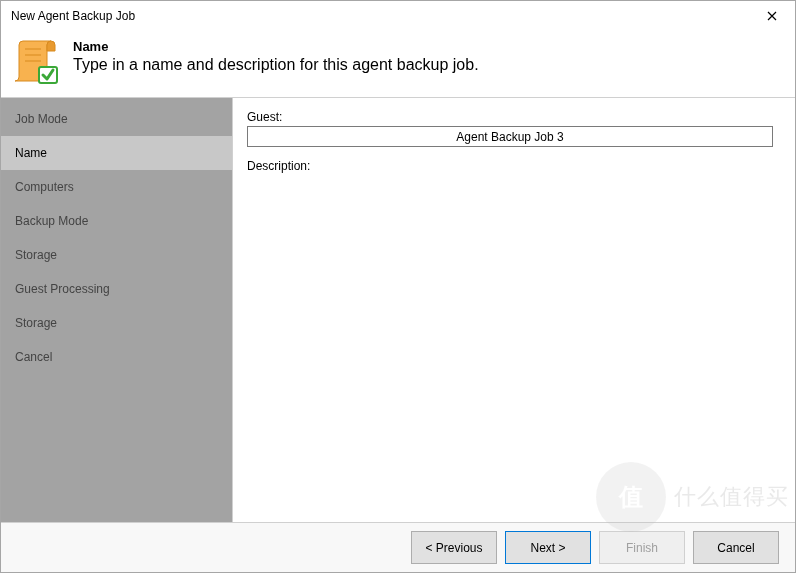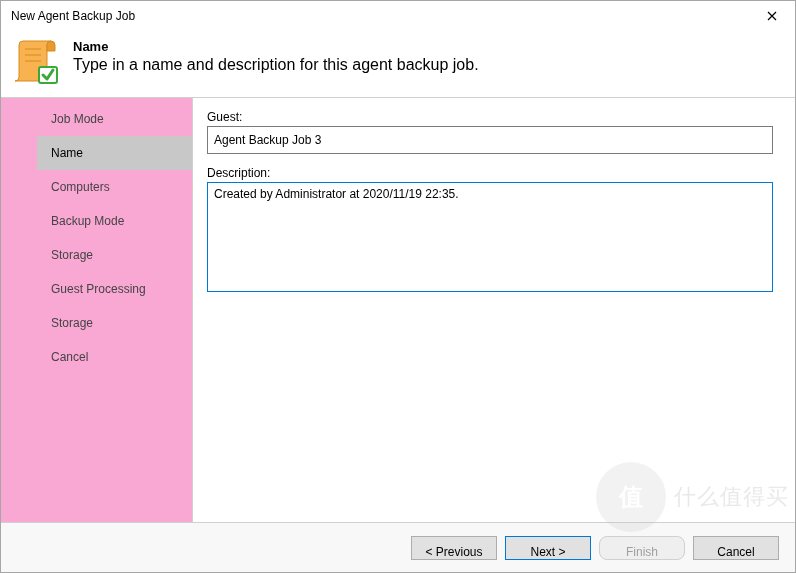--- a/index.html
+++ b/index.html
@@ -21,52 +21,51 @@
       display: flex; align-items: flex-start; padding: 6px 12px 12px 12px; gap: 12px;
     }
     .header-icon { width: 48px; height: 48px; flex-shrink: 0; }
     .header-text { padding-top: 2px; }
     .header-title { font-weight: bold; font-size: 13px; color: #000; }
     .header-desc { font-size: 16px; color: #000; margin-top: 2px; }
     .body {
       display: flex; flex: 1; border-top: 1px solid #d0d0d0; min-height: 0;
     }
     .sidebar {
-      width: 192px; background: #f9a8d4; border-right: 1px solid #d0d0d0;
+      width: 232px; background: #a3a3a3; border-right: 1px solid #d0d0d0;
       padding-top: 4px;
-      padding-left: 36px;
     }
     .sidebar-item {
       height: 34px; padding: 0 14px; display: flex; align-items: center;
       font-size: 12px; color: #444; cursor: pointer;
     }
     .sidebar-item.active { background: #c8c8c8; color: #000; }
     .content {
       flex: 1; padding: 12px 22px 10px 14px; display: flex; flex-direction: column;
     }
     .field-label { font-size: 12px; color: #000; margin-bottom: 2px; }
     .text-input {
-      width: 100%; height: 28px; border: 1px solid #7a7a7a; padding: 9px 6px;
-      font-size: 12px; outline: none;
+      width: 100%; height: 21px; border: 1px solid #7a7a7a; padding: 9px 6px;
+      font-size: 12px; outline: none; text-align: center;
     }
     .desc-group { margin-top: 12px; }
     .textarea {
       width: 100%; height: 110px; border: 1px solid #0078d7; padding: 4px 6px;
       font-size: 12px; outline: none; resize: none; font-family: inherit;
     }
     .footer {
       height: 50px; border-top: 1px solid #d0d0d0; display: flex; align-items: center;
       justify-content: flex-end; padding: 0 16px; gap: 8px; background: #f8f8f8;
     }
     .btn {
-      min-width: 86px; height: 24px; font-size: 12px; border: 1px solid #adadad;
+      min-width: 86px; height: 33px; font-size: 12px; border: 1px solid #adadad;
       background: #e1e1e1; cursor: pointer; padding: 8px 10px;
     }
     .btn.default { border: 1px solid #0078d7; }
-    .btn.disabled { color: #a0a0a0; background: #efefef; border-color: #d0d0d0; cursor: default; border-radius: 8px; }
+    .btn.disabled { color: #a0a0a0; background: #efefef; border-color: #d0d0d0; cursor: default; }
     .watermark {
       position: absolute; right: 6px; bottom: 40px; opacity: 0.18; pointer-events: none;
       display: flex; align-items: center; gap: 8px;
     }
     .wm-circle {
       width: 70px; height: 70px; border-radius: 50%; background: #bbb; color: #fff;
       display: flex; align-items: center; justify-content: center; font-size: 24px; font-weight: bold;
     }
     .wm-text { font-size: 22px; color: #888; letter-spacing: 1px; }
   </style>
@@ -132,21 +131,20 @@
         </div>
     </div>
 
     <div class="content">
       <div>
         <div class="field-label">Guest:</div>
         <input type="text" class="text-input" value="Agent Backup Job 3" style="">
       </div>
       <div class="desc-group">
         <div class="field-label">Description:</div>
-        <textarea class="textarea" style="">Created by Administrator at 2020/11/19 22:35.</textarea>
       </div>
     </div>
   </div>
 
   <div class="footer">
     <button class="btn">&lt; Previous</button>
     <button class="btn default">Next &gt;</button>
     <button class="btn disabled">Finish</button>
     <button class="btn">Cancel</button>
   </div>

